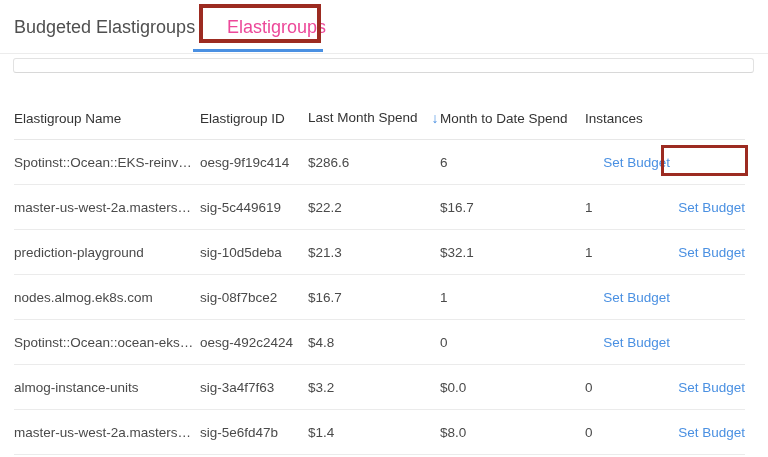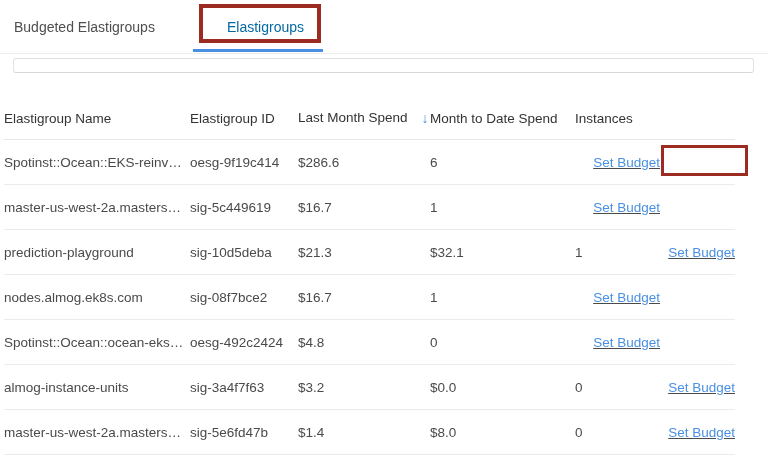--- a/index.html
+++ b/index.html
@@ -9,29 +9,29 @@
     font-family: "Liberation Sans", sans-serif;
     overflow: hidden;
     position: relative;
   }
   .page { position: relative; width: 768px; height: 457px; background: #fff; }
 
   
   .tabs-bar { position: absolute; left: 0; top: 0; width: 768px; height: 53px; }
   .tab {
     position: absolute;
-    font-size: 14px;
+    font-size: 18px;
     line-height: 17px;
     color: #4f4f4f;
     cursor: pointer;
     white-space: nowrap;
     text-align: right;
   }
   .tab-budgeted { left: 14px; top: 19px; }
-  .tab-elastigroups { left: 227px; top: 19px; color: #0369a1; }
+  .tab-elastigroups { left: 227px; top: 19px; color: #ec4899; }
   .tab-underline {
     position: absolute; left: 193px; top: 49px;
     width: 130px; height: 3px;
     background: #4a90e2;
   }
   .tabs-divider {
     position: absolute; left: 0; top: 53px;
     width: 768px; height: 1px;
     background: #ececec;
   }
@@ -40,21 +40,21 @@
   .filter-bar {
     position: absolute; left: 13px; top: 58px;
     width: 741px; height: 15px;
     border: 1px solid #e2e2e2;
     border-bottom-color: #d8d8d8;
     border-radius: 3px;
     background: #fff;
   }
 
   
-  .table { position: absolute; left: 4px; top: 97px; width: 731px; }
+  .table { position: absolute; left: 14px; top: 97px; width: 731px; }
   .trow {
     display: grid;
     grid-template-columns: 186px 108px 132px 145px 85px 1fr;
     align-items: center;
     height: 45px;
     border-bottom: 1px solid #ebebeb;
   }
   .trow.thead { height: 43px; border-bottom-color: #e7e7e7; }
   .cell {
     font-size: 13.5px;
@@ -67,21 +67,21 @@
   .cell-sort {
     color: #4a90e2;
     display: flex; align-items: flex-start;
     cursor: pointer;
   }
   .sort-arrow {
     margin-left: 14px;
     font-size: 14px;
     color: #4a90e2;
   }
-  .cell-action { text-align: right; padding-right: 0; overflow: visible; text-decoration: underline; }
+  .cell-action { text-align: right; padding-right: 0; overflow: visible; }
   .set-budget {
     color: #4a90e2;
     font-size: 13.5px;
     text-decoration: none;
     cursor: pointer;
     white-space: nowrap;
   }
 
   
   .annotation {
@@ -124,20 +124,21 @@
       <div class="cell">Spotinst::Ocean::EKS-reinv…</div>
       <div class="cell">oesg-9f19c414</div>
       <div class="cell">$286.6</div>
       <div class="cell">6</div>
       <div class="cell cell-action"><span class="set-budget">Set Budget</span></div>
     </div>
 
     <div class="trow">
       <div class="cell">master-us-west-2a.masters…</div>
       <div class="cell">sig-5c449619</div>
+      <div class="cell">$22.2</div>
       <div class="cell">$16.7</div>
       <div class="cell">1</div>
       <div class="cell cell-action"><span class="set-budget">Set Budget</span></div>
     </div>
 
     <div class="trow">
       <div class="cell">prediction-playground</div>
       <div class="cell">sig-10d5deba</div>
       <div class="cell">$21.3</div>
       <div class="cell">$32.1</div>

